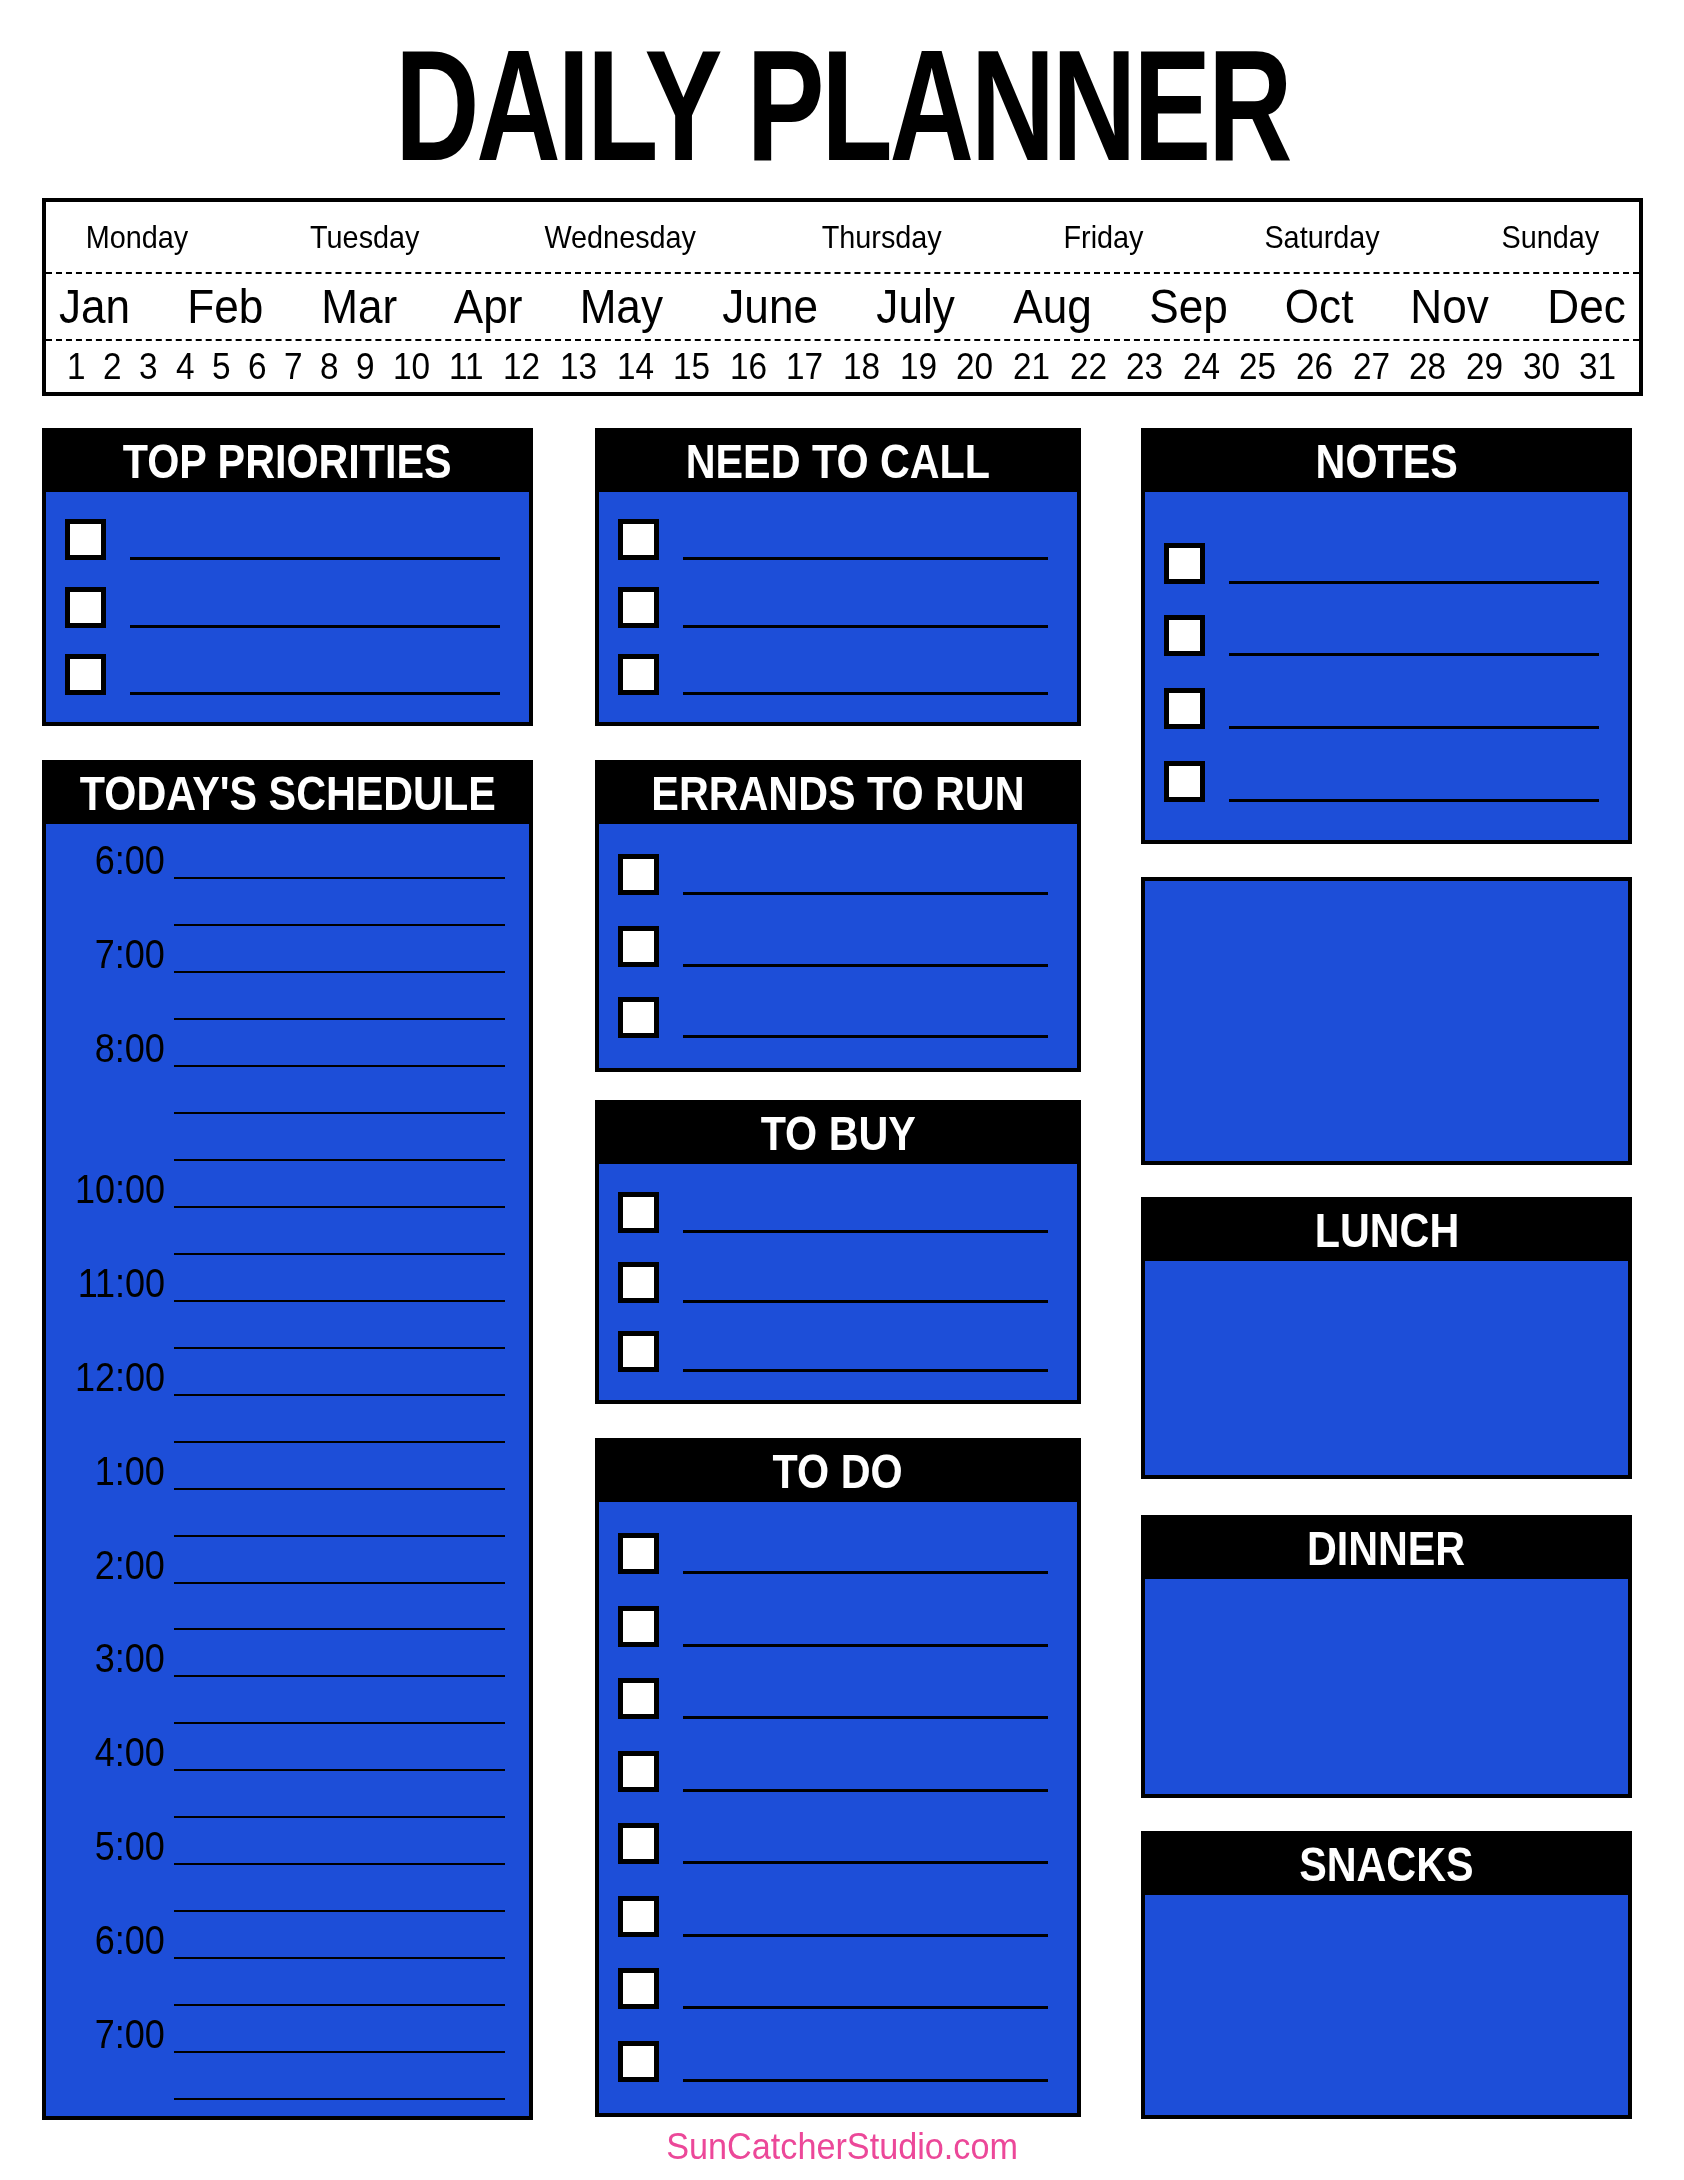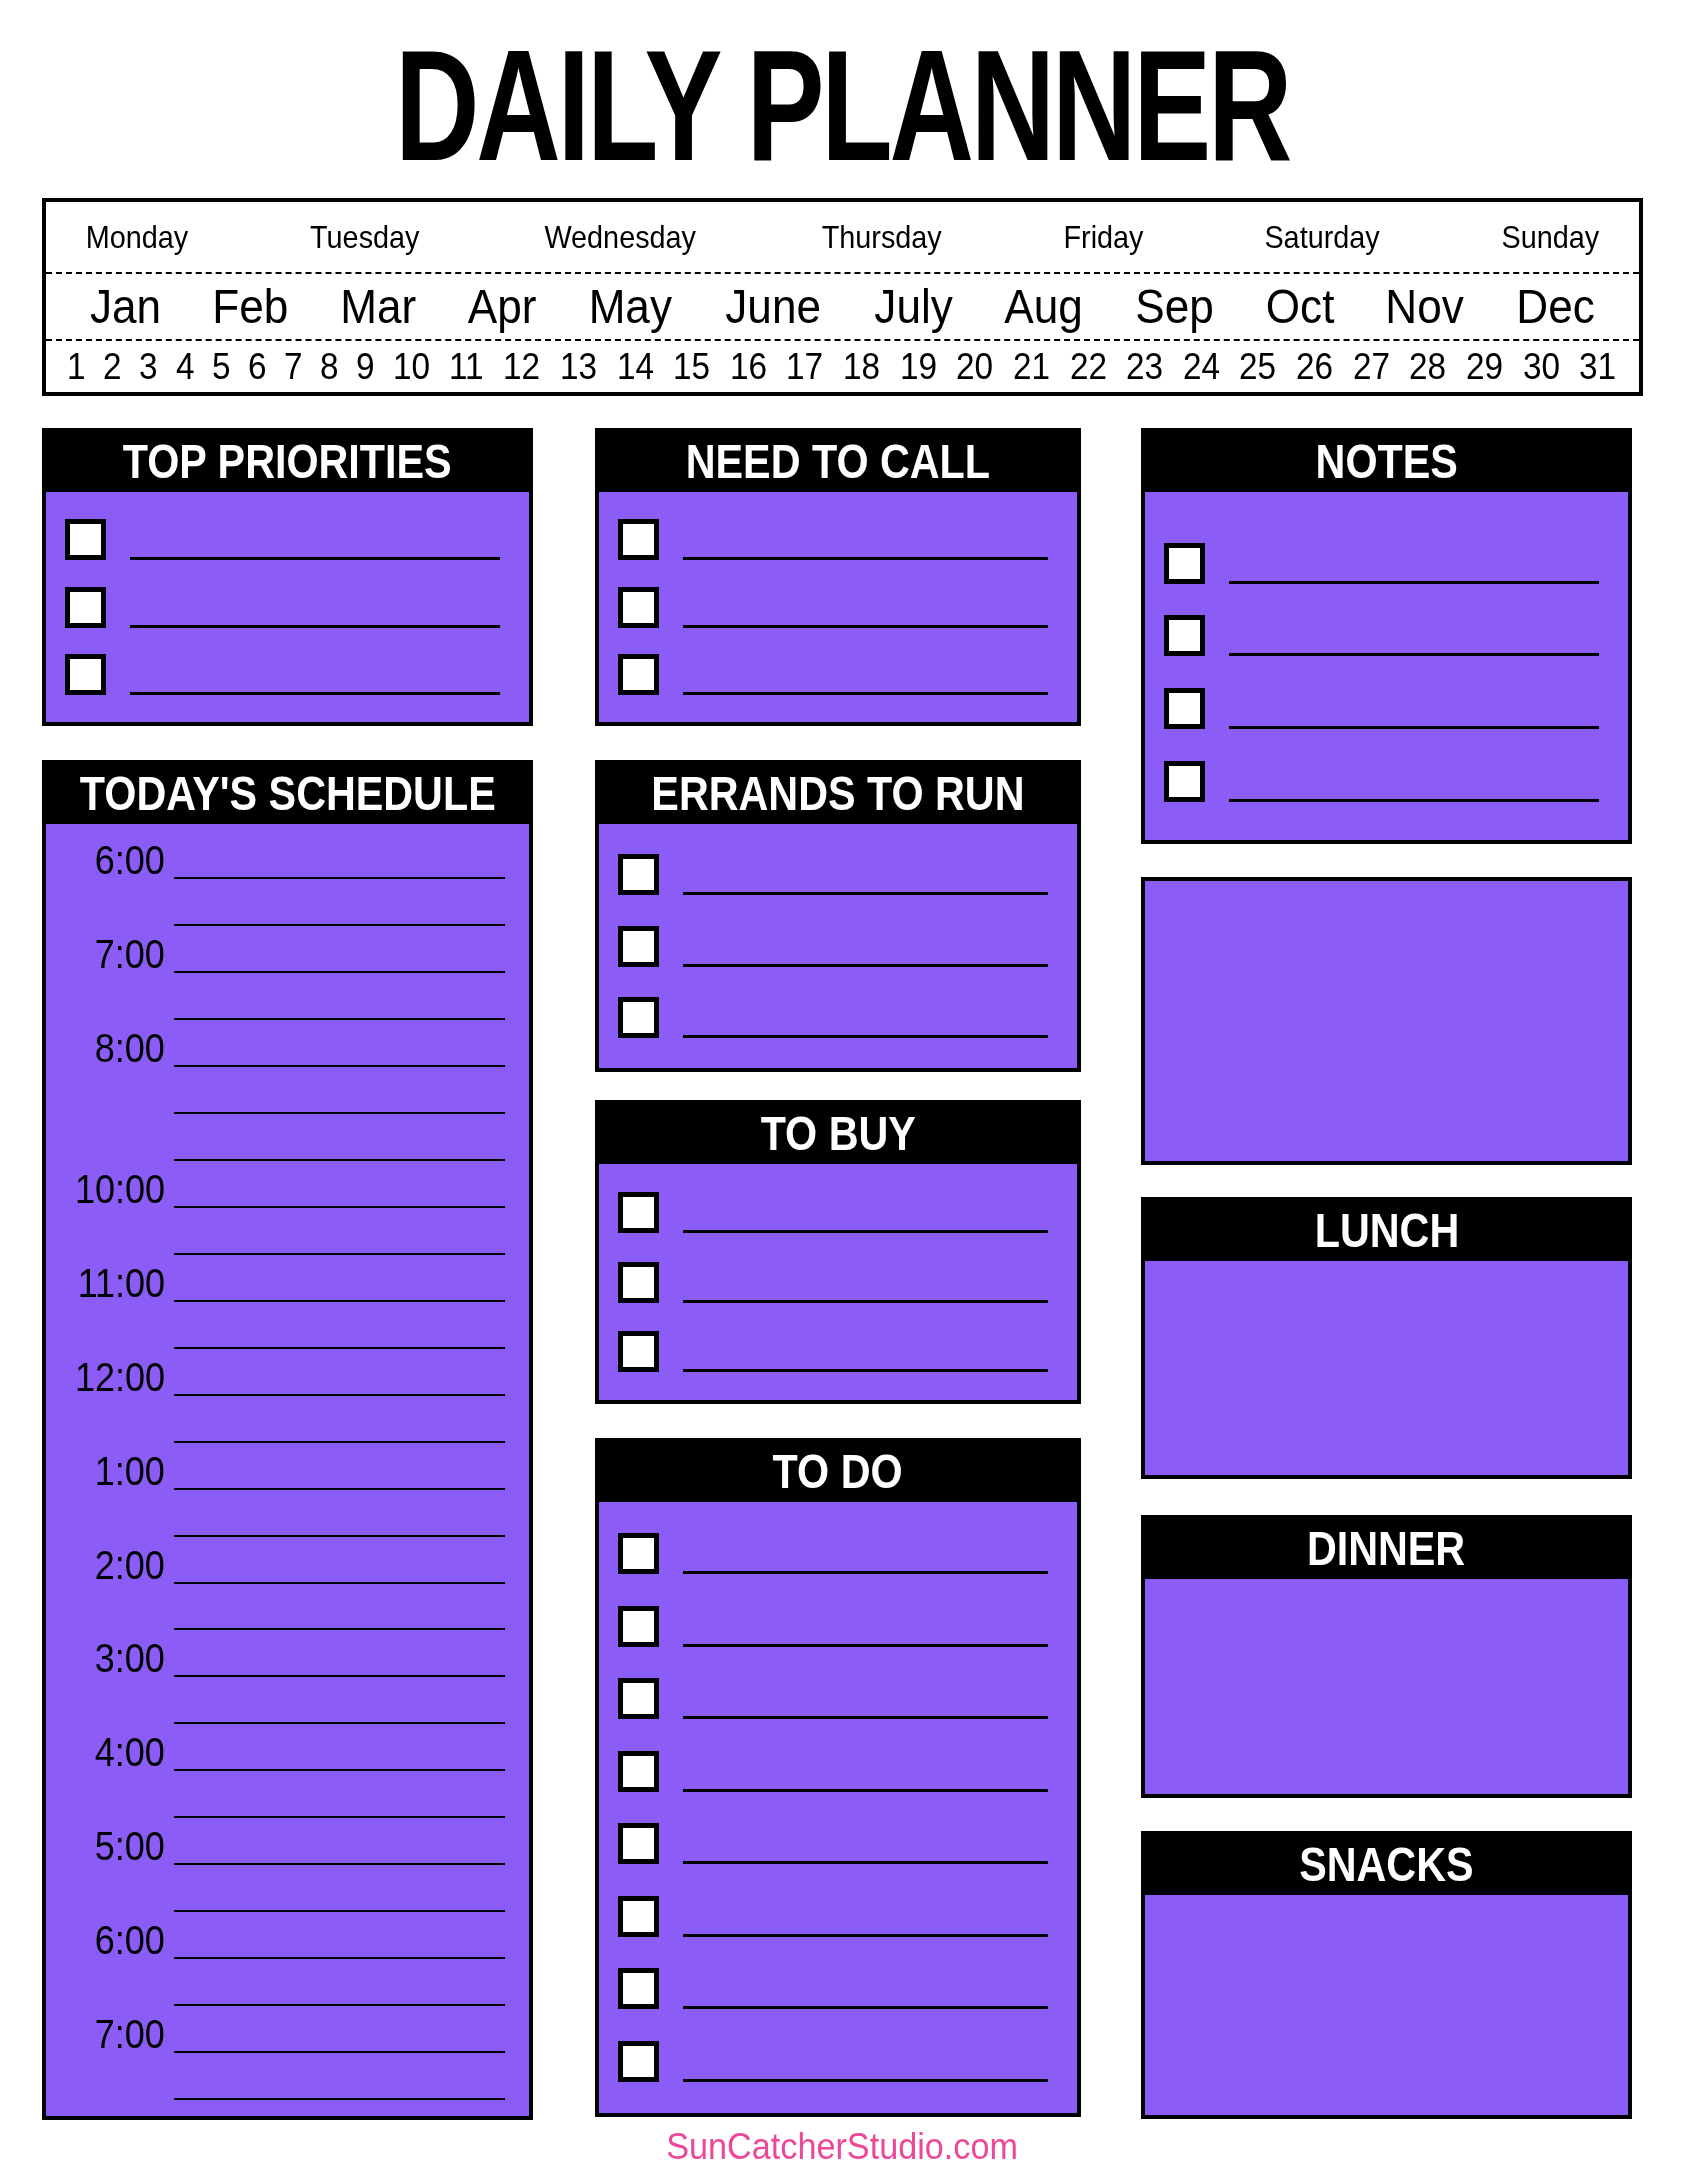--- a/index.html
+++ b/index.html
@@ -16,26 +16,26 @@
   }
 
   
   .calendar {
     position:absolute; left:42px; top:198px; width:1601px; height:198px;
     border:4.3px solid #000; box-sizing:border-box; display:flex; flex-direction:column;
   }
   .cal-row { display:flex; align-items:center; justify-content:space-between; box-sizing:border-box; }
   .cal-row span { display:inline-block; transform:scaleX(0.9); transform-origin:center; line-height:1; }
   .cal-days   { flex:86 0 0; padding:0 34px; font-size:32px; border-bottom:2.6px dashed #000; }
-  .cal-months { flex:80 0 0; padding:0 40px; font-size:49px; border-bottom:2.6px dashed #000;align-items:center; }
+  .cal-months { flex:80 0 0; padding:0 9px; font-size:49px; border-bottom:2.6px dashed #000;align-items:center; }
   .cal-dates  { flex:62 0 0; padding:0 20.4px; font-size:37px; }
 
   
   .sec {
-    position:absolute; border:4.3px solid #000; box-sizing:border-box; background:#8b5cf6;
+    position:absolute; border:4.3px solid #000; box-sizing:border-box; background:#1d4ed8;
     display:flex; flex-direction:column;
   }
   .sec-header {
     background:#000; color:#fff; flex:0 0 60px; height:60px;
     display:flex; align-items:center; justify-content:center;
   }
   .sec-header span {
     display:inline-block; font-weight:700; font-size:48px; line-height:1;
     transform:scaleX(0.86); transform-origin:center; white-space:nowrap;
   }

